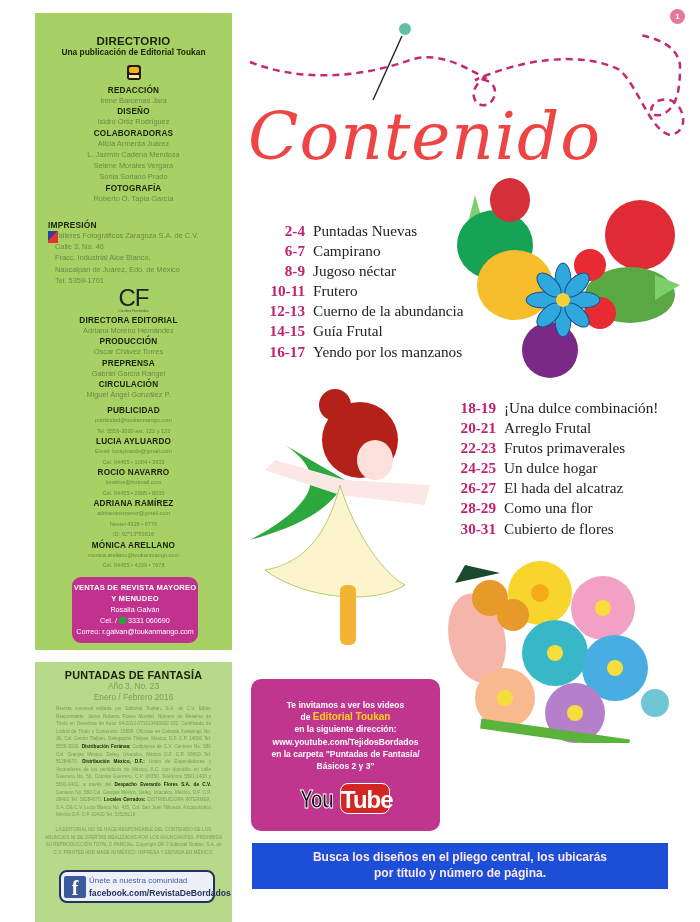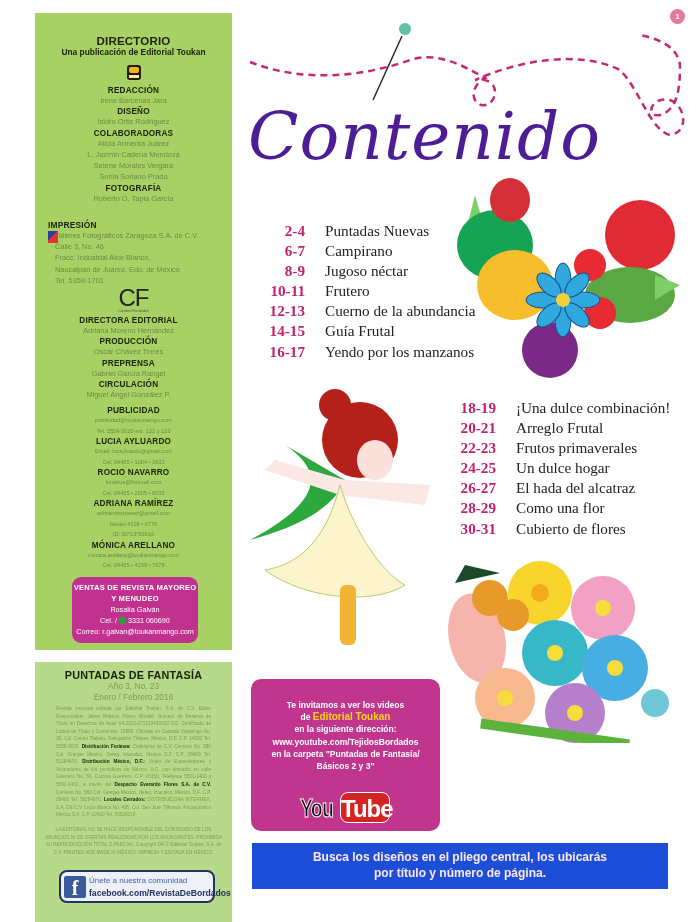--- a/index.html
+++ b/index.html
@@ -29,33 +29,33 @@
 .pf{padding:7px 21px 0}
 .pf .h1{font-size:10.8px}
 .pf .meta{font-size:8.4px;color:#7f9d56;line-height:11px}
 .legal{font-size:4.7px;line-height:7.6px;color:#7f9d56;text-align:justify;margin-top:2px}
 .legal b{color:#1b2208}
 .legal2{font-size:4.7px;line-height:7.6px;color:#7f9d56;text-align:center;margin-top:7px;padding:0 8px}
 .fb{position:absolute;left:59px;top:870px;width:156px;height:33px;background:#eef0f7;border:2px solid #23325e;border-radius:8px}
 .fb .ic{position:absolute;left:3px;top:4px;width:22px;height:22px;background:#3b5a9b;border-radius:2px;color:#fff;font-weight:bold;font-size:20px;line-height:24px;text-align:center;font-family:"Liberation Serif",serif}
 .fb .a{position:absolute;left:28px;top:4px;font-size:8px;color:#4462a6}
 .fb .b{position:absolute;left:28px;top:16px;font-size:8.6px;font-weight:bold;color:#23325e}
-.title{position:absolute;left:248px;top:98px;font-family:"DejaVu Serif",serif;font-style:italic;font-size:66px;color:#4c1d95;letter-spacing:1px}
+.title{position:absolute;left:248px;top:98px;font-family:"DejaVu Serif",serif;font-style:italic;font-size:66px;color:#ef4444;letter-spacing:1px}
 .toc{position:absolute;font-family:"Liberation Serif",serif;font-size:15.2px;line-height:20.1px;color:#222}
 .toc .row{white-space:nowrap}
 .toc .pg{display:inline-block;font-weight:bold;color:#c0226f;text-align:right}
-.toc .lb{margin-left:20px}
+.toc .lb{margin-left:8px}
 .toc1{left:253px;top:221px}
 .toc1 .pg{width:52px}
 .toc2{left:456px;top:398px}
 .toc2 .pg{width:40px}
 .yt-box{position:absolute;left:251px;top:679px;width:189px;height:152px;background:#c0368f;border-radius:10px;color:#fff;text-align:center;padding-top:20px}
 .yt-box .l{font-size:8.5px;font-weight:bold;line-height:12.2px}
 .yt-box .hl{color:#f7d11c;font-size:10px}
-.yt{margin:20px auto 0;width:91px;height:31px;position:relative}
+.yt{margin:11px auto 0;width:91px;height:31px;position:relative}
 .yt .you{position:absolute;left:0;top:2px;font-size:25px;font-weight:bold;color:#111;letter-spacing:-1px;transform:scaleX(.78);transform-origin:left;font-family:"Liberation Sans",sans-serif;-webkit-text-stroke:1px #fff}
 .yt .tube{position:absolute;left:40px;top:0;width:50px;height:31px;background:#d42525;border-radius:8px;color:#fff;font-size:24px;font-weight:bold;line-height:31px;text-align:center;border:1.5px solid #fff;letter-spacing:-1px}
 .banner{position:absolute;left:252px;top:843px;width:416px;height:46px;background:#1d4ed8;color:#fde9f1;text-align:center;font-weight:bold;font-size:12px;line-height:16px;padding-top:6px}
 .pagenum{position:absolute;left:670px;top:9px;width:15px;height:15px;border-radius:50%;background:#e47a98;color:#fff;font-size:8px;font-weight:bold;text-align:center;line-height:15px}
 .art{position:absolute}
 </style>
 </head>
 <body>
 
 <div class="pagenum">1</div>

